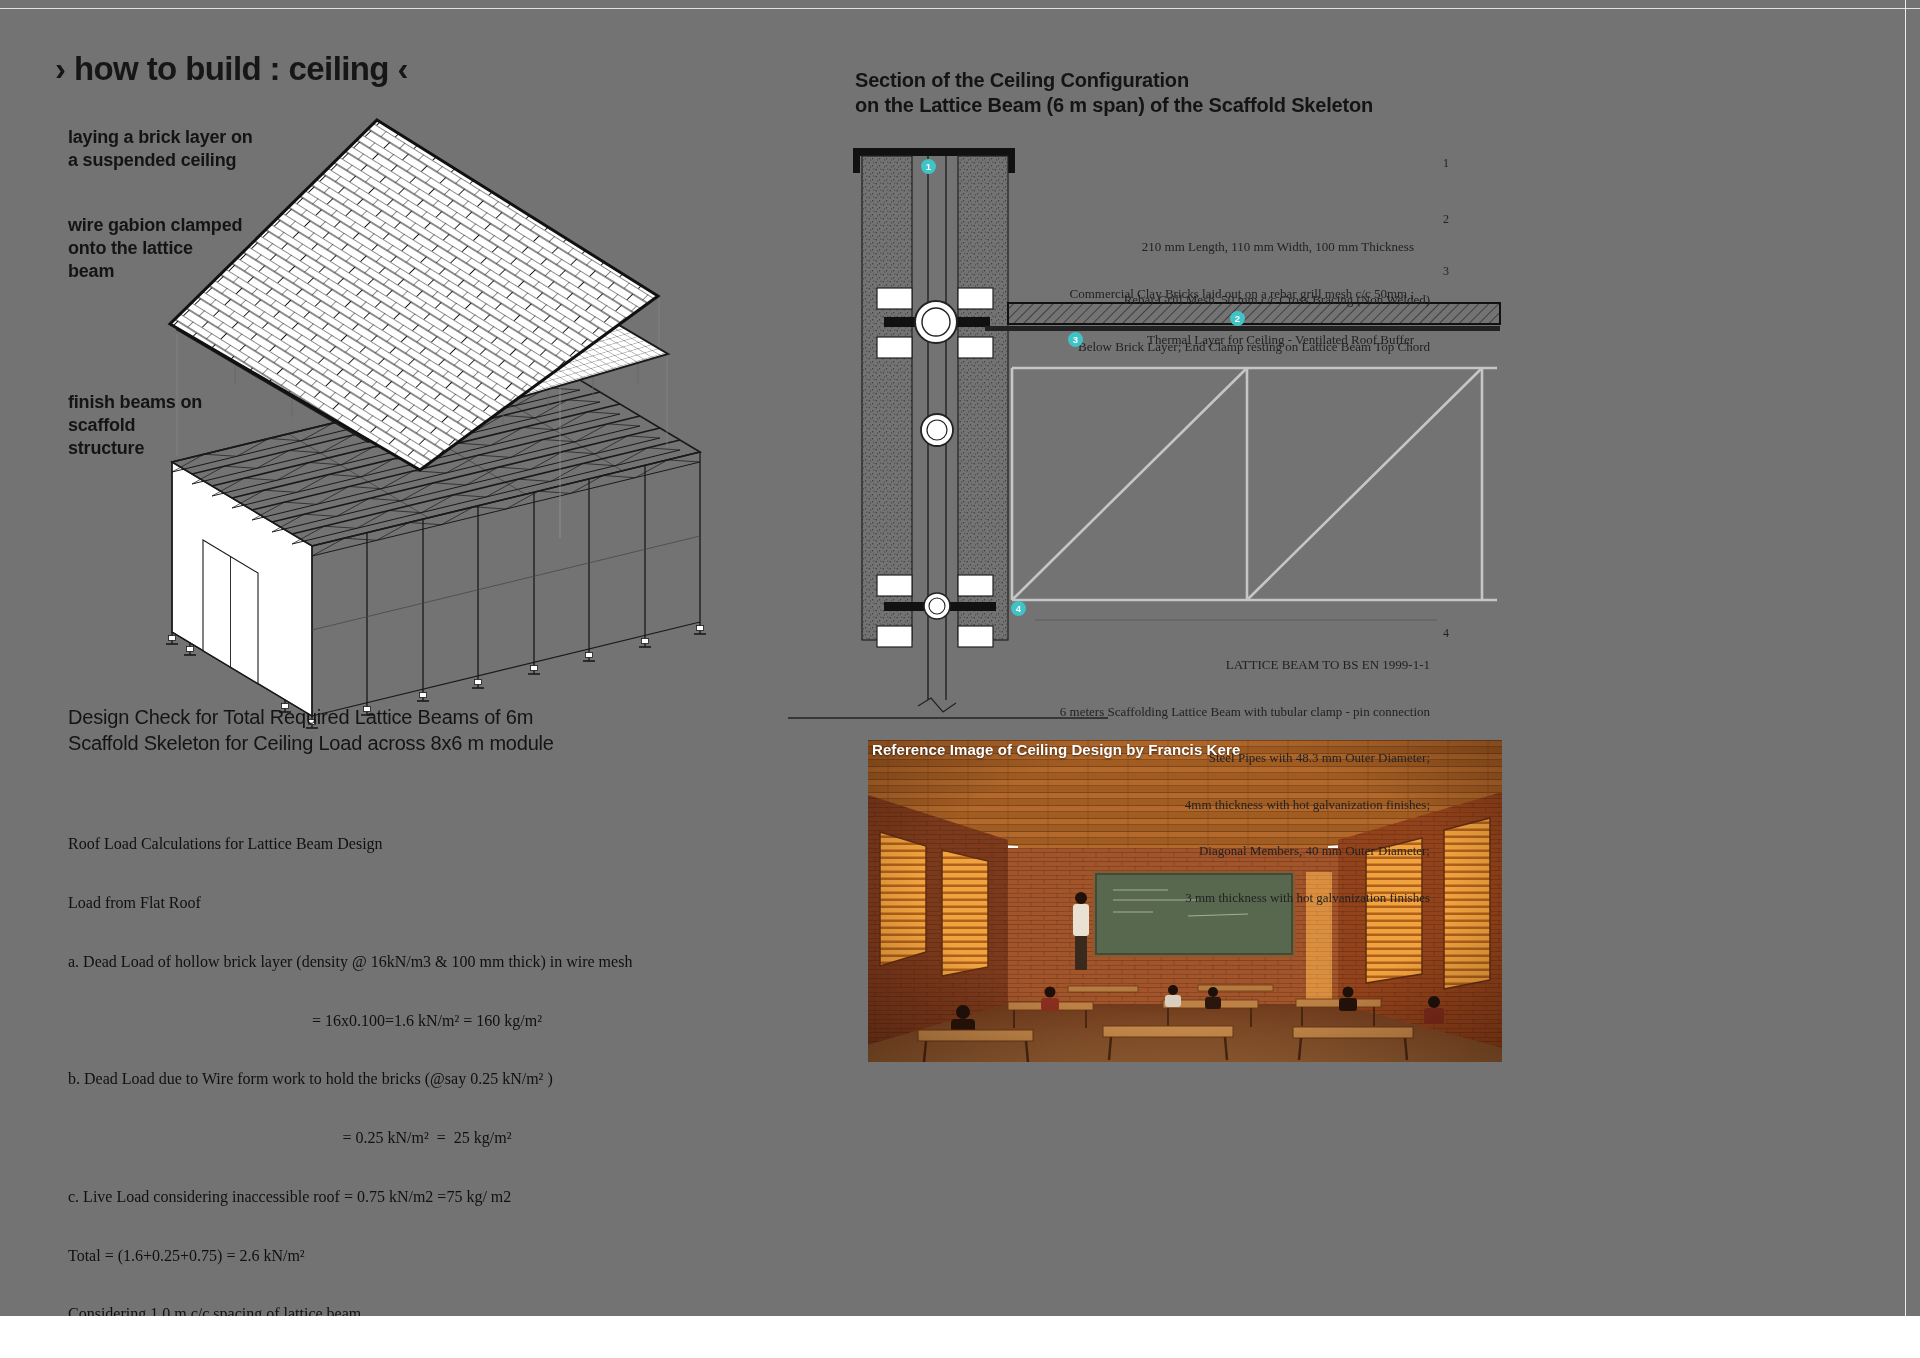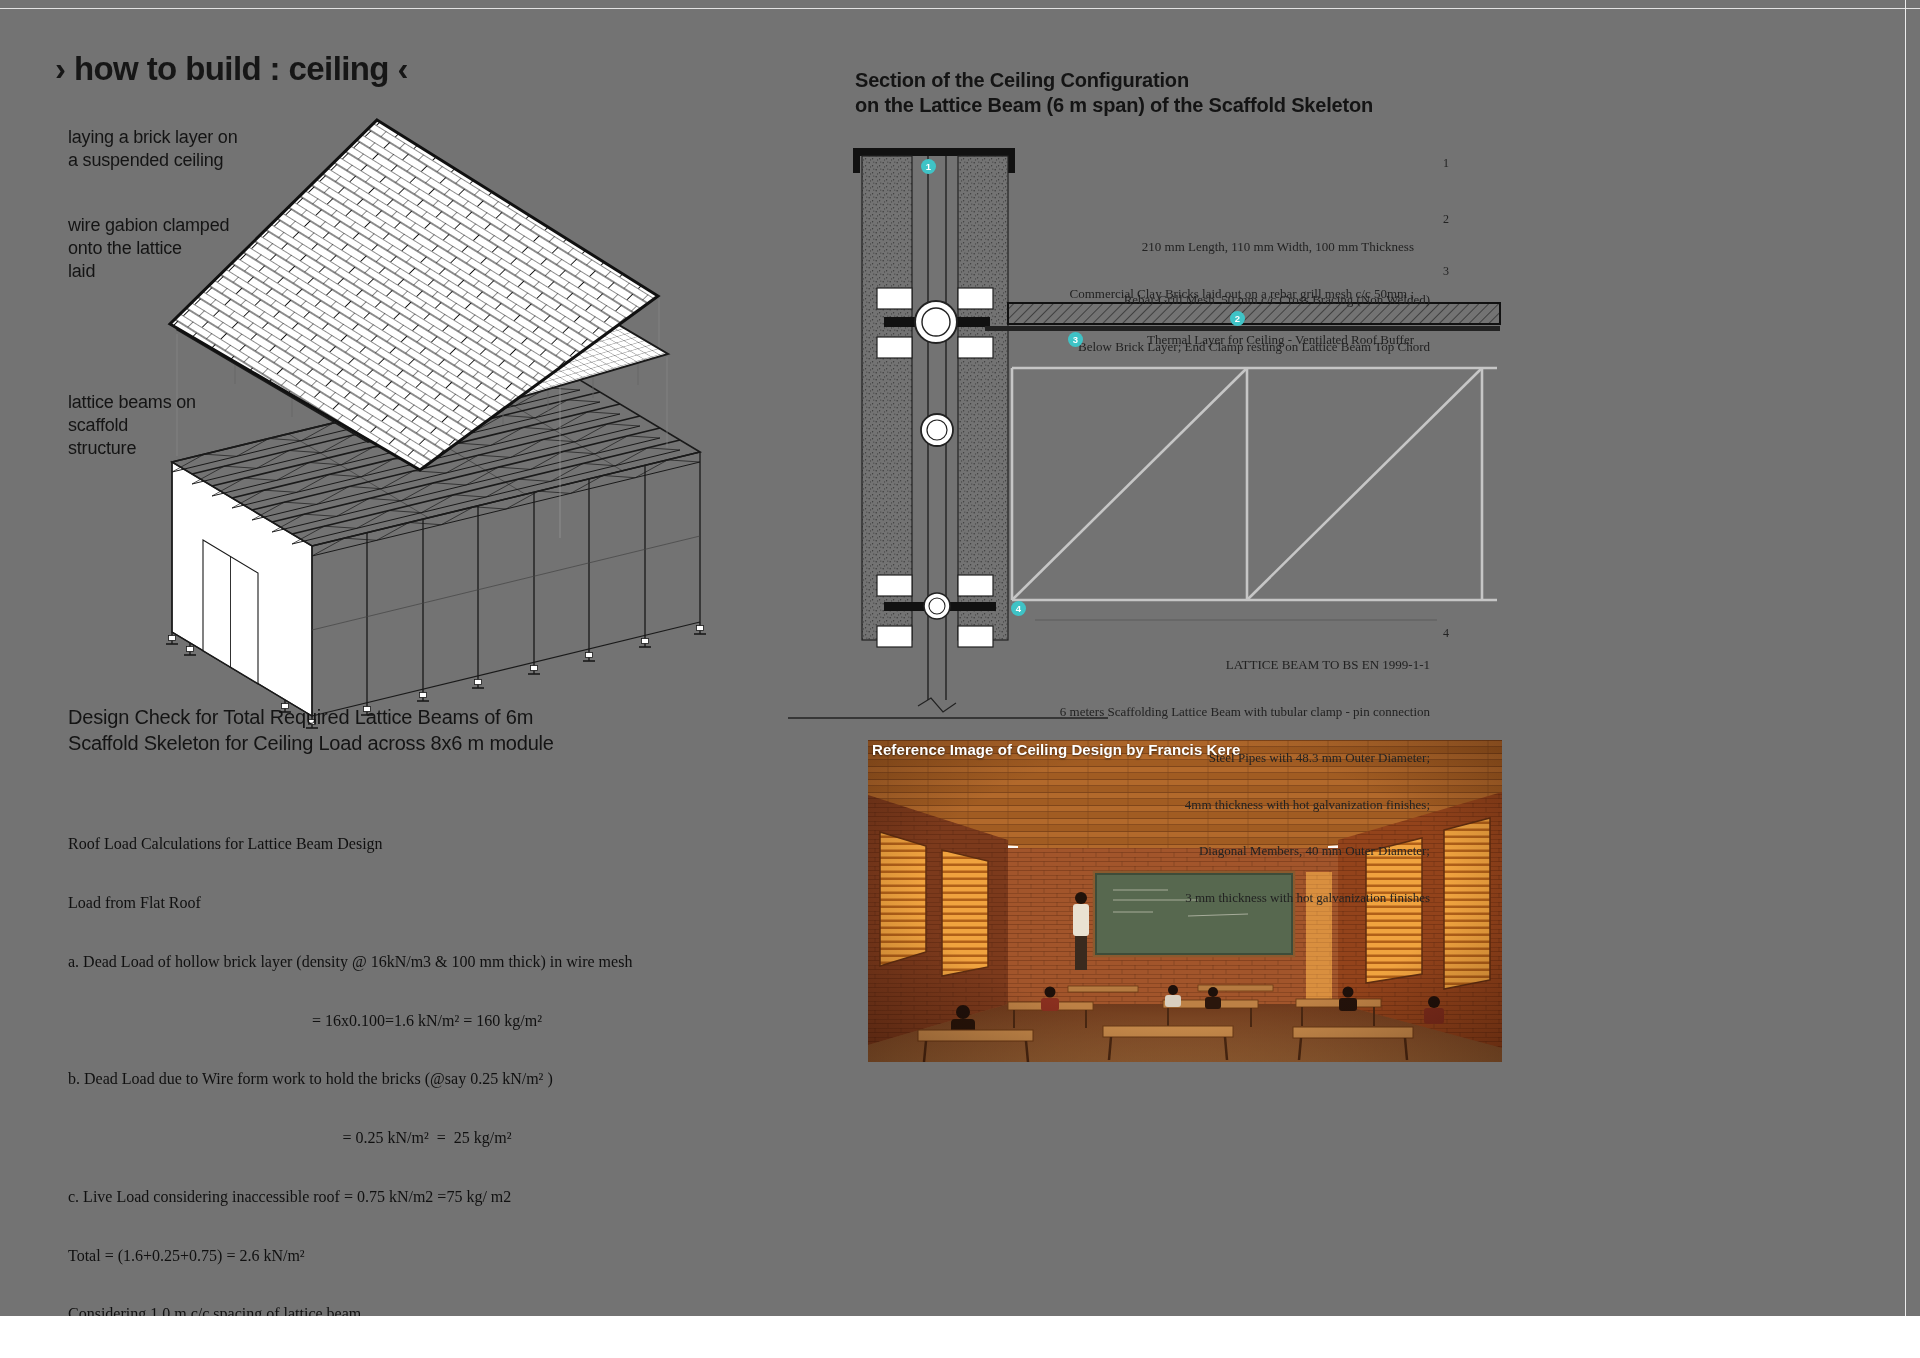--- a/index.html
+++ b/index.html
@@ -4,21 +4,21 @@
 <style>
   *{box-sizing:border-box;margin:0;padding:0}
   html,body{background:#fff}
   .page{position:relative;width:1920px;height:1316px;background:#737373;color:#1d1d1d;
         font-family:"Liberation Sans",sans-serif;overflow:hidden}
   .hairline-top{position:absolute;left:0;top:8px;width:1920px;height:1px;background:#e3e3e3}
   .hairline-right{position:absolute;left:1905px;top:0;width:1px;height:1358px;background:#ececec}
   .drawing{position:absolute;left:0;top:0;z-index:1}
   .txt{position:absolute;z-index:2}
   .title{left:55px;top:50px;font-size:33px;font-weight:bold;letter-spacing:-0.6px;color:#161616}
-  .axon-label{font-size:18px;font-weight:normal;line-height:23px;letter-spacing:-0.2px;color:#141414}
+  .axon-label{font-size:18px;font-weight:bold;line-height:23px;letter-spacing:-0.2px;color:#141414}
   .sec-heading{left:855px;top:68px;font-size:20px;font-weight:bold;line-height:25px;letter-spacing:-0.2px;color:#141414}
   .dc-heading{left:68px;top:704px;font-size:20px;font-weight:normal;line-height:26px;letter-spacing:-0.2px;color:#141414}
   .anno{font-family:"Liberation Serif",serif;font-size:13px;line-height:15.5px;color:#222;
         text-align:right;white-space:pre-wrap}
   .anno-num{position:absolute;z-index:2;font-family:"Liberation Serif",serif;font-size:12px;color:#222}
   .badge{position:absolute;z-index:3;width:15px;height:15px;border-radius:50%;
          background:var(--accent,#3fc3c6);color:#fff;font-size:9.5px;font-weight:bold;
          display:flex;align-items:center;justify-content:center;line-height:1}
   .calc{left:68px;top:795px;width:718px;font-family:"Liberation Serif",serif;font-size:16px;
         line-height:19.6px;color:#101010;white-space:pre-wrap}
@@ -185,24 +185,24 @@
 
   <h1 class="txt title">› how to build : ceiling ‹</h1>
 
   <div class="txt axon-label" style="left:68px;top:126px">
     <div>laying a brick layer on</div>
     <div>a suspended ceiling</div>
   </div>
   <div class="txt axon-label" style="left:68px;top:214px">
     <div>wire gabion clamped</div>
     <div>onto the lattice</div>
-    <div>laid</div>
+    <div>beam</div>
   </div>
   <div class="txt axon-label" style="left:68px;top:391px">
-    <div>lattice beams on</div>
+    <div>finish beams on</div>
     <div>scaffold</div>
     <div>structure</div>
   </div>
 
   <div class="txt sec-heading">
     <div>Section of the Ceiling Configuration</div>
     <div>on the Lattice Beam (6 m span) of the Scaffold Skeleton</div>
   </div>
 
   <div class="badge" style="left:921px;top:159px">1</div>

